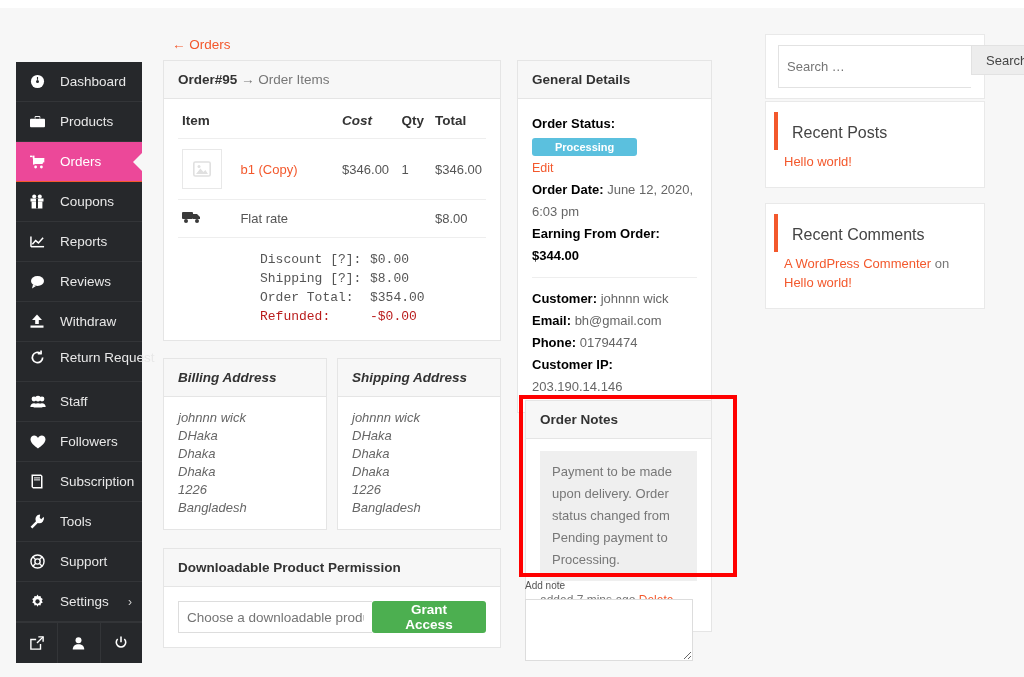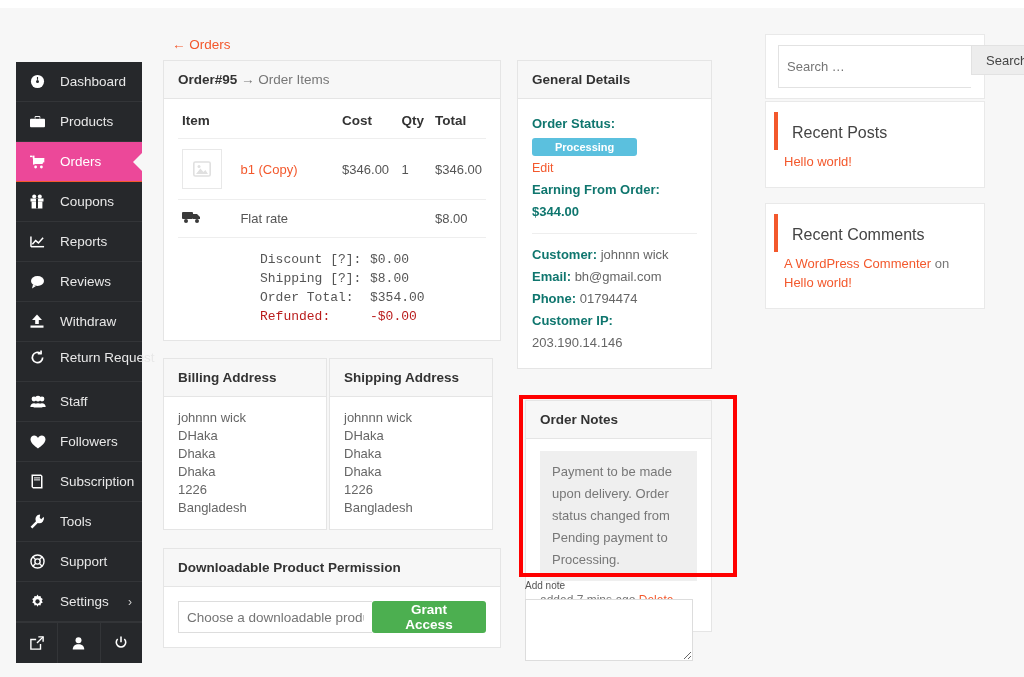--- a/index.html
+++ b/index.html
@@ -75,42 +75,42 @@
   }
   .prodname { color:#f3582c; text-decoration:none; cursor:pointer; }
   .ship-row td { border-bottom:1px solid #eee; }
   .totals { padding:12px 4px 4px 4px; }
   .totals table { border-collapse:collapse; margin-left:78px; }
   .totals td { padding:2px 0; color:#555; font-size:13px;font-family:Liberation Mono, monospace; }
   .totals td.lbl { width:110px; }
   .totals .refunded td { color:#b91c1c; }
 
   
-  .addresses { position:absolute; left:163px; top:350px; width:391px; display:flex; gap:2px; }
+  .addresses { position:absolute; left:163px; top:350px; width:391px; display:flex; gap:10px;font-style:italic; }
   .addresses .card { width:164px; }
   .addresses .card-body { padding:12px 14px; line-height:18px; color:#666; }
 
   
   .dl { position:absolute; left:163px; top:540px; width:338px; }
   .dl .card-body { padding:14px; display:flex; }
   .dl input {
     flex:1; height:32px; border:1px solid #ddd; border-right:none; padding:0 8px;
     font-family:"Liberation Sans", sans-serif; font-size:13.5px; color:#999; outline:none;
     background:#fff;
   }
   .btn-green {
     background:#4caf50; color:#fff; border:none; height:32px; padding:0 14px;
     font-family:"Liberation Sans", sans-serif; font-size:13.5px; font-weight:bold;
     border-radius:3px; cursor:pointer;
   }
 
   
   .gd { position:absolute; left:517px; top:52px; width:195px; }
   .gd .card-body { padding:14px; line-height:22px; }
-  .gd b { color:#0f766e;margin-top:6px; }
+  .gd b { color:#000000;margin-top:6px; }
   .gd .val { color:#666; }
   .badge {
     display:inline-block; background:#5bc0de; color:#fff; font-size:11px; font-weight:bold;
     padding:3px 23px; border-radius:3px; vertical-align:middle; line-height:12px;
   }
   .editlink { color:#f3582c; text-decoration:none; font-size:12.5px; cursor:pointer; display:block; }
   .gd hr { border:none; border-top:1px solid #eee; margin:10px 0; }
 
   
   .notes-highlight {
@@ -358,21 +358,21 @@
     <div class="card">
       <div class="card-head">
         <span>Order#95</span><span class="light"> → Order Items</span>
       </div>
       <div class="card-body" style="padding:0 14px 10px 14px;">
         <table class="items">
           <thead>
             <tr>
               <th style="width:60px;">Item</th>
               <th style="width:110px;"></th>
-              <th class="num" style="width:60px;">Cost</th>
+              <th class="num" style="width:60px;font-style:italic;">Cost</th>
               <th class="num" style="width:34px;">Qty</th>
               <th class="num">Total</th>
             </tr>
           </thead>
           <tbody>
             <tr>
               <td>
                 <div class="thumb">
                   <svg width="18" height="16" viewBox="0 0 18 16" fill="#e0e0e0">
                       <rect x="0.8" y="1" width="16.4" height="14" rx="1.5" fill="none" stroke="#e0e0e0" stroke-width="1.6"></rect>
@@ -466,20 +466,24 @@
   <div class="gd">
     <div class="card">
       <div class="card-head">General Details</div>
       <div class="card-body">
         <div>
           <b>Order Status:</b>
           <span class="badge">Processing</span>
         </div>
         <a class="editlink">Edit</a>
         <div>
+          <b>Order Date:</b>
+          <span class="val">June 12, 2020, 6:03 pm</span>
+        </div>
+        <div>
           <b>Earning From Order:</b>
           <b>$344.00</b>
         </div>
         <hr>
         <div>
           <b>Customer:</b>
           <span class="val">johnnn wick</span>
         </div>
         <div>
           <b>Email:</b>

